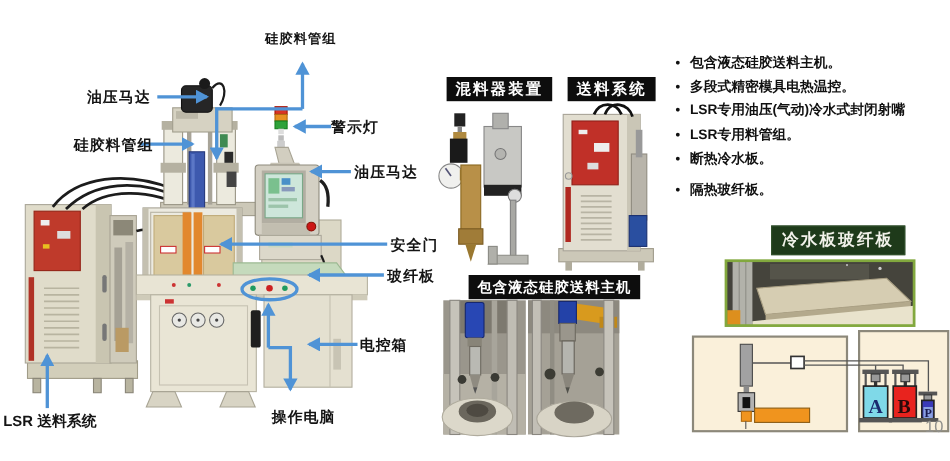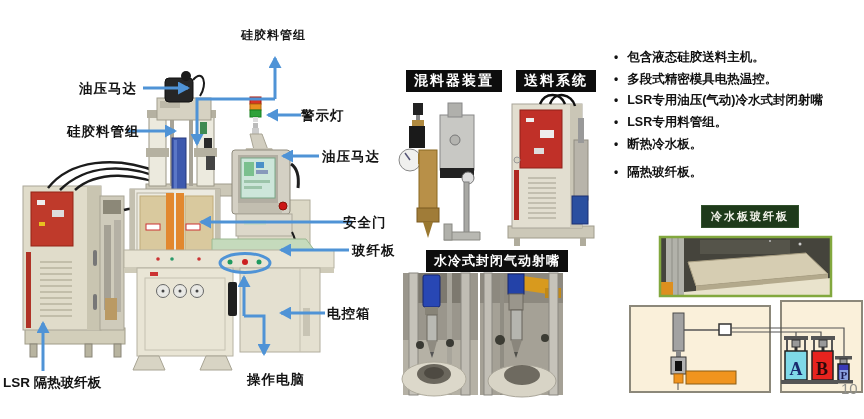--- a/index.html
+++ b/index.html
@@ -3,21 +3,21 @@
 <meta charset="utf-8">
 <style>
   html,body{margin:0;padding:0;background:#fff;}
   #canvas{position:relative;width:864px;height:419px;background:#ffffff;overflow:hidden;
           font-family:"Liberation Sans","DejaVu Sans",sans-serif;}
   svg{position:absolute;left:0;top:0;}
   .callout{position:absolute;color:#141414;font-weight:bold;font-size:13.5px;white-space:nowrap;
            letter-spacing:1px;z-index:30;}
   .cap-black{position:absolute;background:#0d0d0d;color:#ffffff;font-weight:bold;font-size:14px;
              padding:2px 8px;white-space:nowrap;letter-spacing:2px;z-index:30;}
-  .cap-green{position:absolute;background:#1e3a1a;color:#f2f2ea;font-weight:bold;font-size:11px;
+  .cap-green{position:absolute;background:#1e3a1a;color:#f2f2ea;font-weight:bold;font-size:15px;
              padding:3px 9px;white-space:nowrap;letter-spacing:2px;border:1px solid #31512c;z-index:30;}
   .bullet{position:absolute;left:614px;width:252px;color:#111;font-weight:bold;font-size:12.5px;
           white-space:nowrap;z-index:30;}
   .bullet::before{content:"•";margin-right:9px;font-size:12px;}
   .pagenum{position:absolute;left:841px;top:380px;color:#90908c;font-size:15px;z-index:40;text-align:center;}
 </style>
 </head>
 <body>
 
 <div id="canvas">
@@ -296,29 +296,29 @@
       <path d="M244,316 H264 V354" marker-end="url(#arw)"></path>
       <line x1="43" y1="371" x2="43" y2="323" marker-end="url(#arw)"></line>
     </g>
   </svg>
 
   <div class="callout" style="left:241px;top:27px;font-size:12px">硅胶料管组</div>
   <div class="callout" style="left:79px;top:80px">油压马达</div>
   <div class="callout" style="left:67px;top:123px">硅胶料管组</div>
   <div class="callout" style="left:301px;top:107px">警示灯</div>
   <div class="callout" style="left:322px;top:148px">油压马达</div>
-  <div class="callout" style="left:343px;top:214px">安全门</div>
+  <div class="callout" style="left:355px;top:214px">安全门</div>
   <div class="callout" style="left:352px;top:242px">玻纤板</div>
   <div class="callout" style="left:327px;top:305px">电控箱</div>
   <div class="callout" style="left:247px;top:371px">操作电脑</div>
-  <div class="callout" style="left:3px;top:374px;letter-spacing:0">LSR 隔热玻纤板</div>
+  <div class="callout" style="left:3px;top:374px;letter-spacing:0">LSR 送料系统</div>
 
   <div class="cap-black" style="left:516px;top:70px">送料系统</div>
   <div class="cap-black" style="left:406px;top:70px">混料器装置</div>
-  <div class="cap-black" style="left:426px;top:250px;font-size:13px;letter-spacing:1px">水冷式封闭气动射嘴</div>
+  <div class="cap-black" style="left:426px;top:250px;font-size:13px;letter-spacing:1px">包含液态硅胶送料主机</div>
   <div class="cap-green" style="left:701px;top:205px">冷水板玻纤板</div>
 
   <div class="bullet" style="top:49px">包含液态硅胶送料主机。</div>
   <div class="bullet" style="top:71px">多段式精密模具电热温控。</div>
   <div class="bullet" style="top:92px">LSR专用油压(气动)冷水式封闭射嘴</div>
   <div class="bullet" style="top:114px">LSR专用料管组。</div>
   <div class="bullet" style="top:136px">断热冷水板。</div>
   <div class="bullet" style="top:164px">隔热玻纤板。</div>
 
   <div class="pagenum">10</div>

